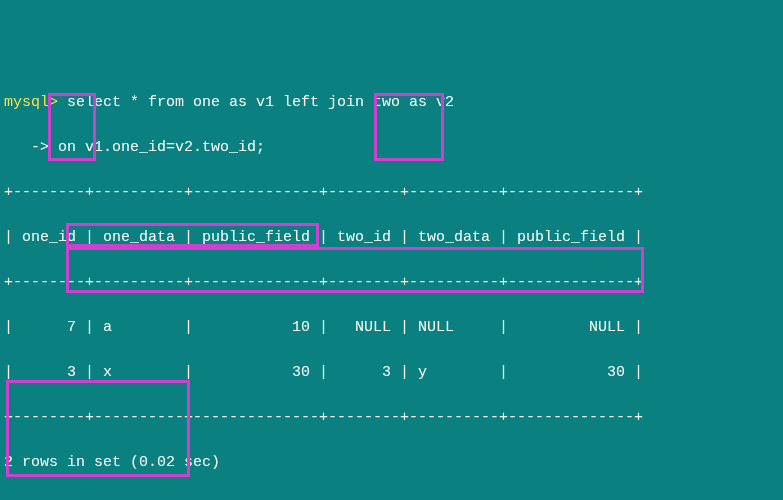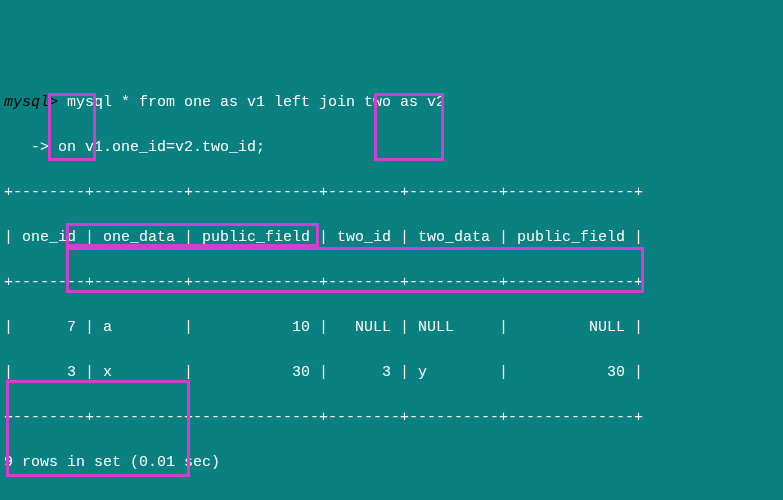--- a/index.html
+++ b/index.html
@@ -10,43 +10,43 @@
       font-size: 15px;
       line-height: 1.5;
       padding: 2px 4px;
       width: 783px;
       height: 500px;
       overflow: hidden;
       white-space: pre;
       position: relative;
     }
     .line { display: block; }
-    .prompt { color: #000000; font-style: italic; }
+    .prompt { color: #fde047; }
     .cont { color: #ffffff; }
     .highlight-box {
       position: absolute;
       border: 3px solid #d040d0;
       background: transparent;
       pointer-events: none;
     }
   </style>
 </head>
 <body>
 
 
 
-<span class="line"><span class="prompt">mysql&gt;</span><span> mysql * from one as v1 left join two as v2</span></span>
+<span class="line"><span class="prompt">mysql&gt;</span><span> select * from one as v1 left join two as v2</span></span>
 <span class="line"><span class="cont">   -&gt;</span><span> on v1.one_id=v2.two_id;</span></span>
 <span class="line">+--------+----------+--------------+--------+----------+--------------+</span>
 <span class="line">| one_id | one_data | public_field | two_id | two_data | public_field |</span>
 <span class="line">+--------+----------+--------------+--------+----------+--------------+</span>
 <span class="line">|      7 | a        |           10 |   NULL | NULL     |         NULL |</span>
 <span class="line">|      3 | x        |           30 |      3 | y        |           30 |</span>
 <span class="line">+--------+----------+--------------+--------+----------+--------------+</span>
-<span class="line">9 rows in set (0.01 sec)</span>
+<span class="line">2 rows in set (0.02 sec)</span>
 <span class="line"> </span>
 
 
 
 
 
 
 
 
 

